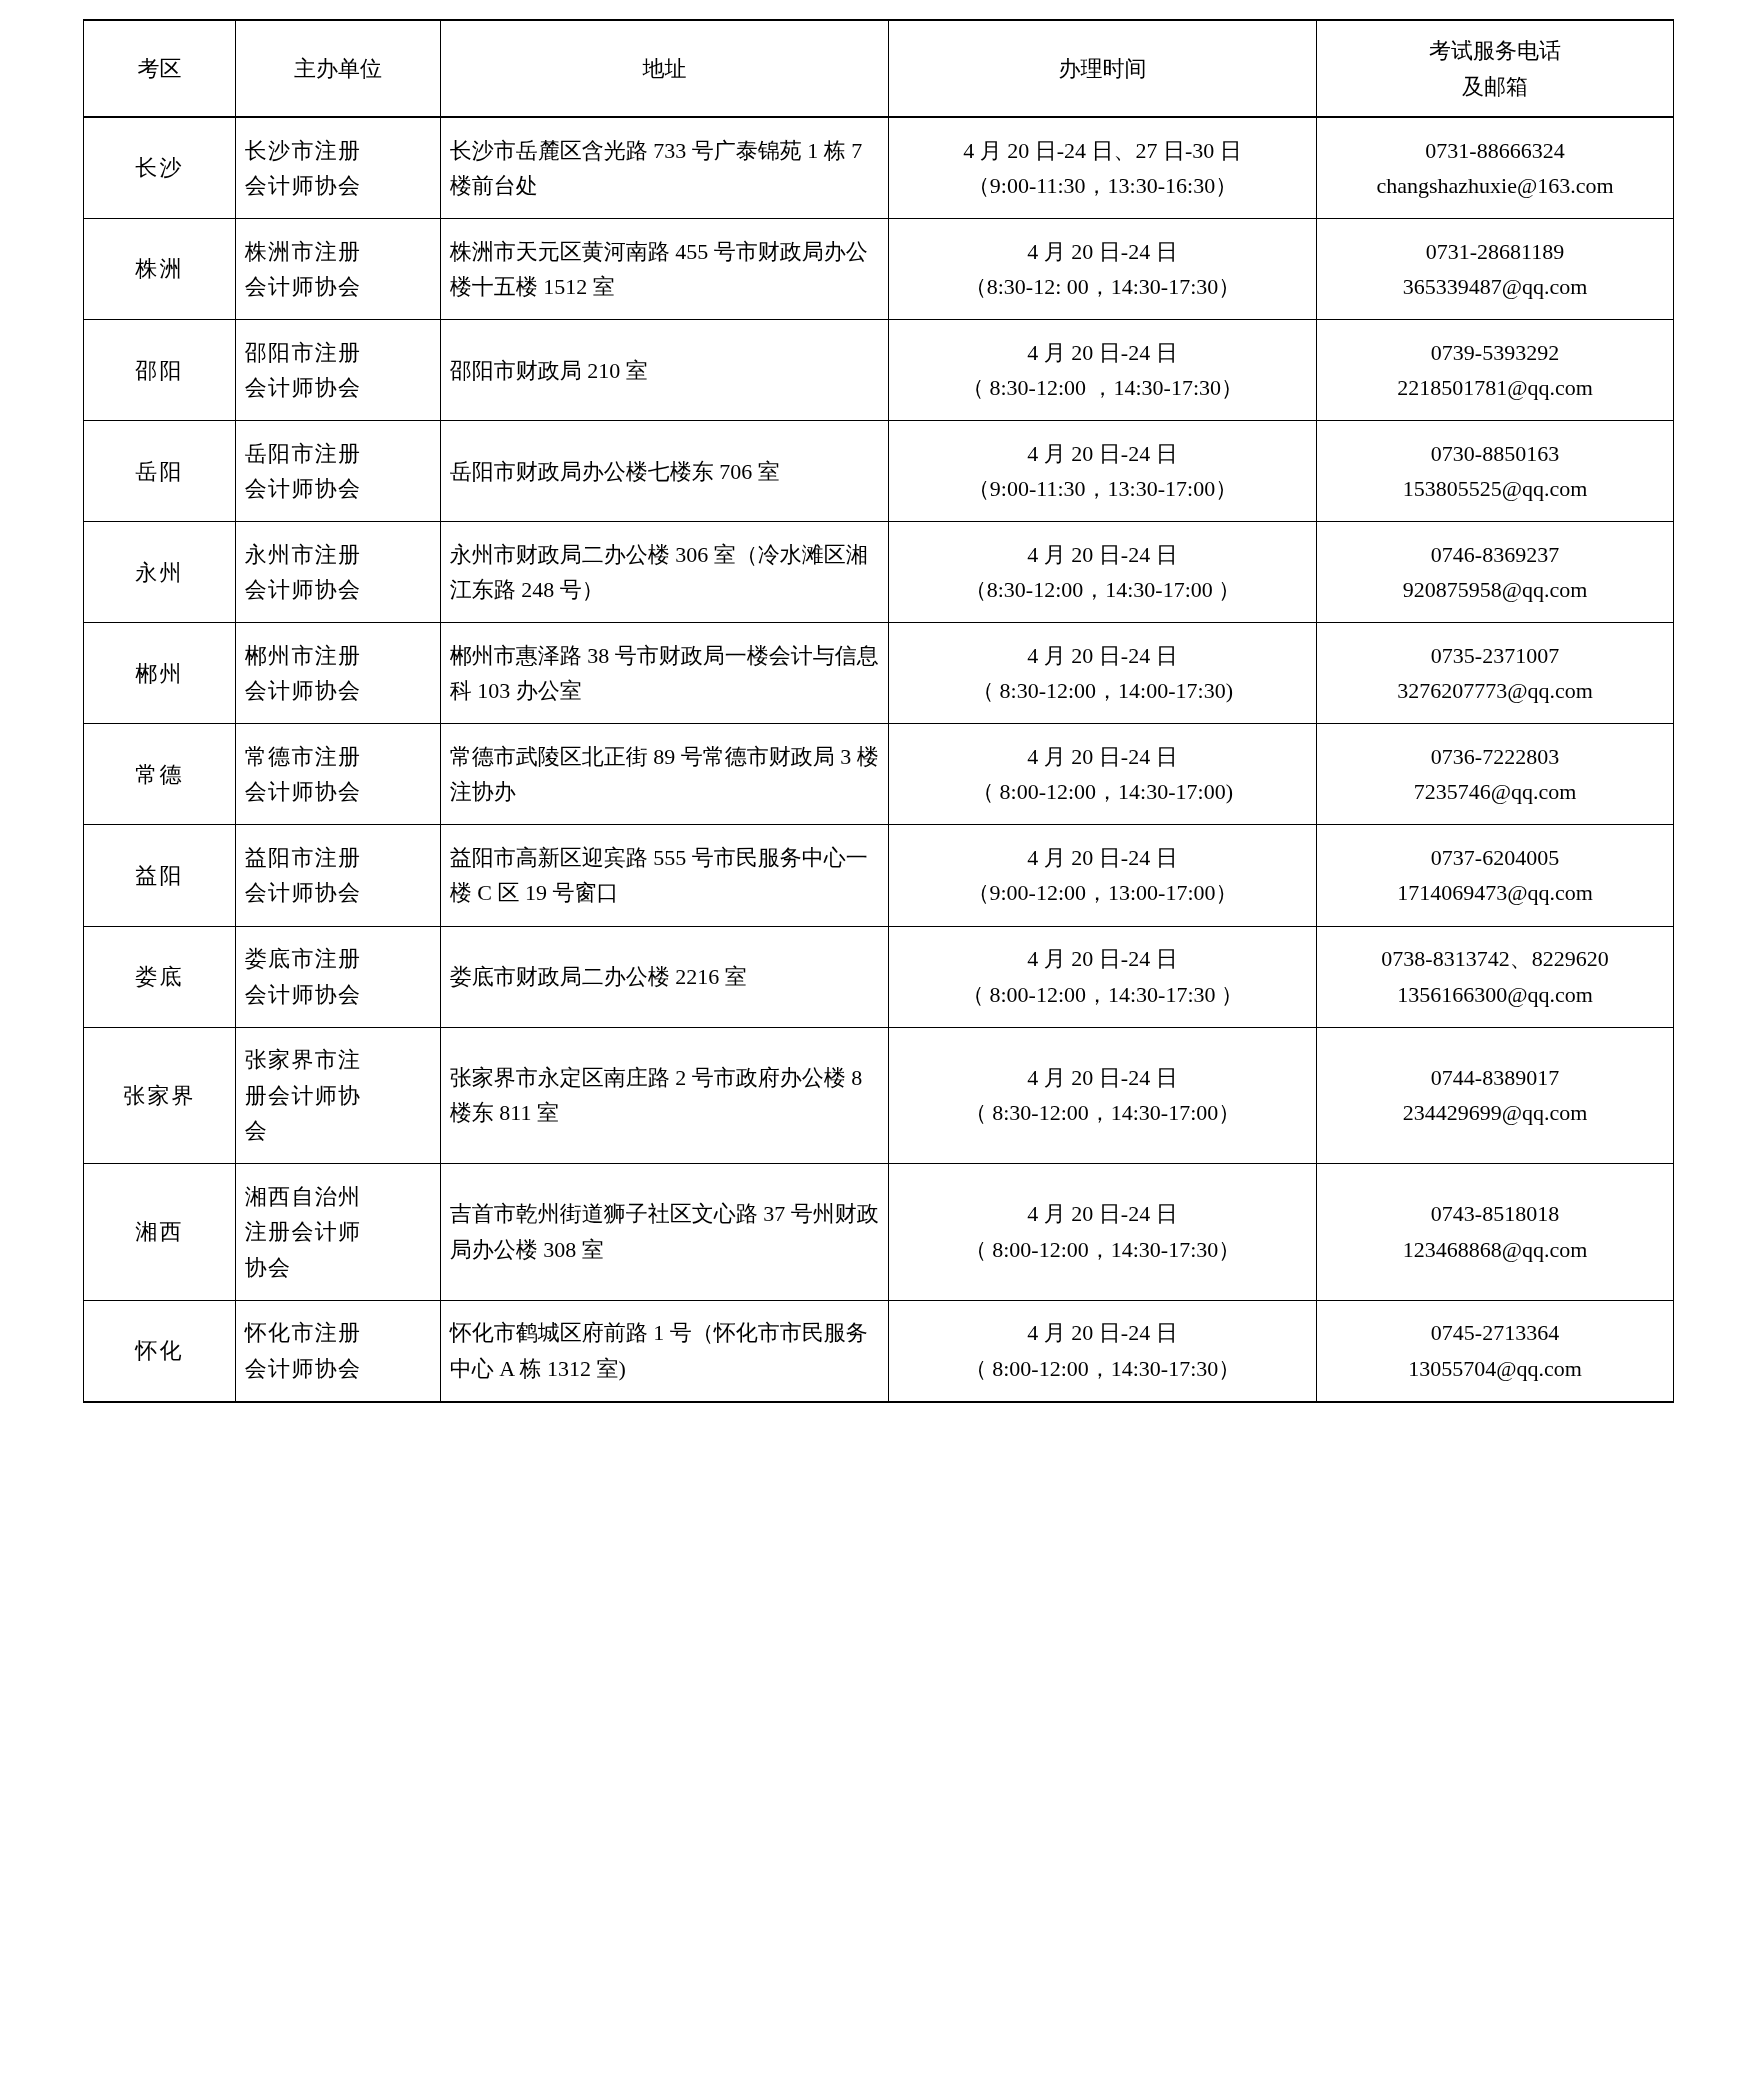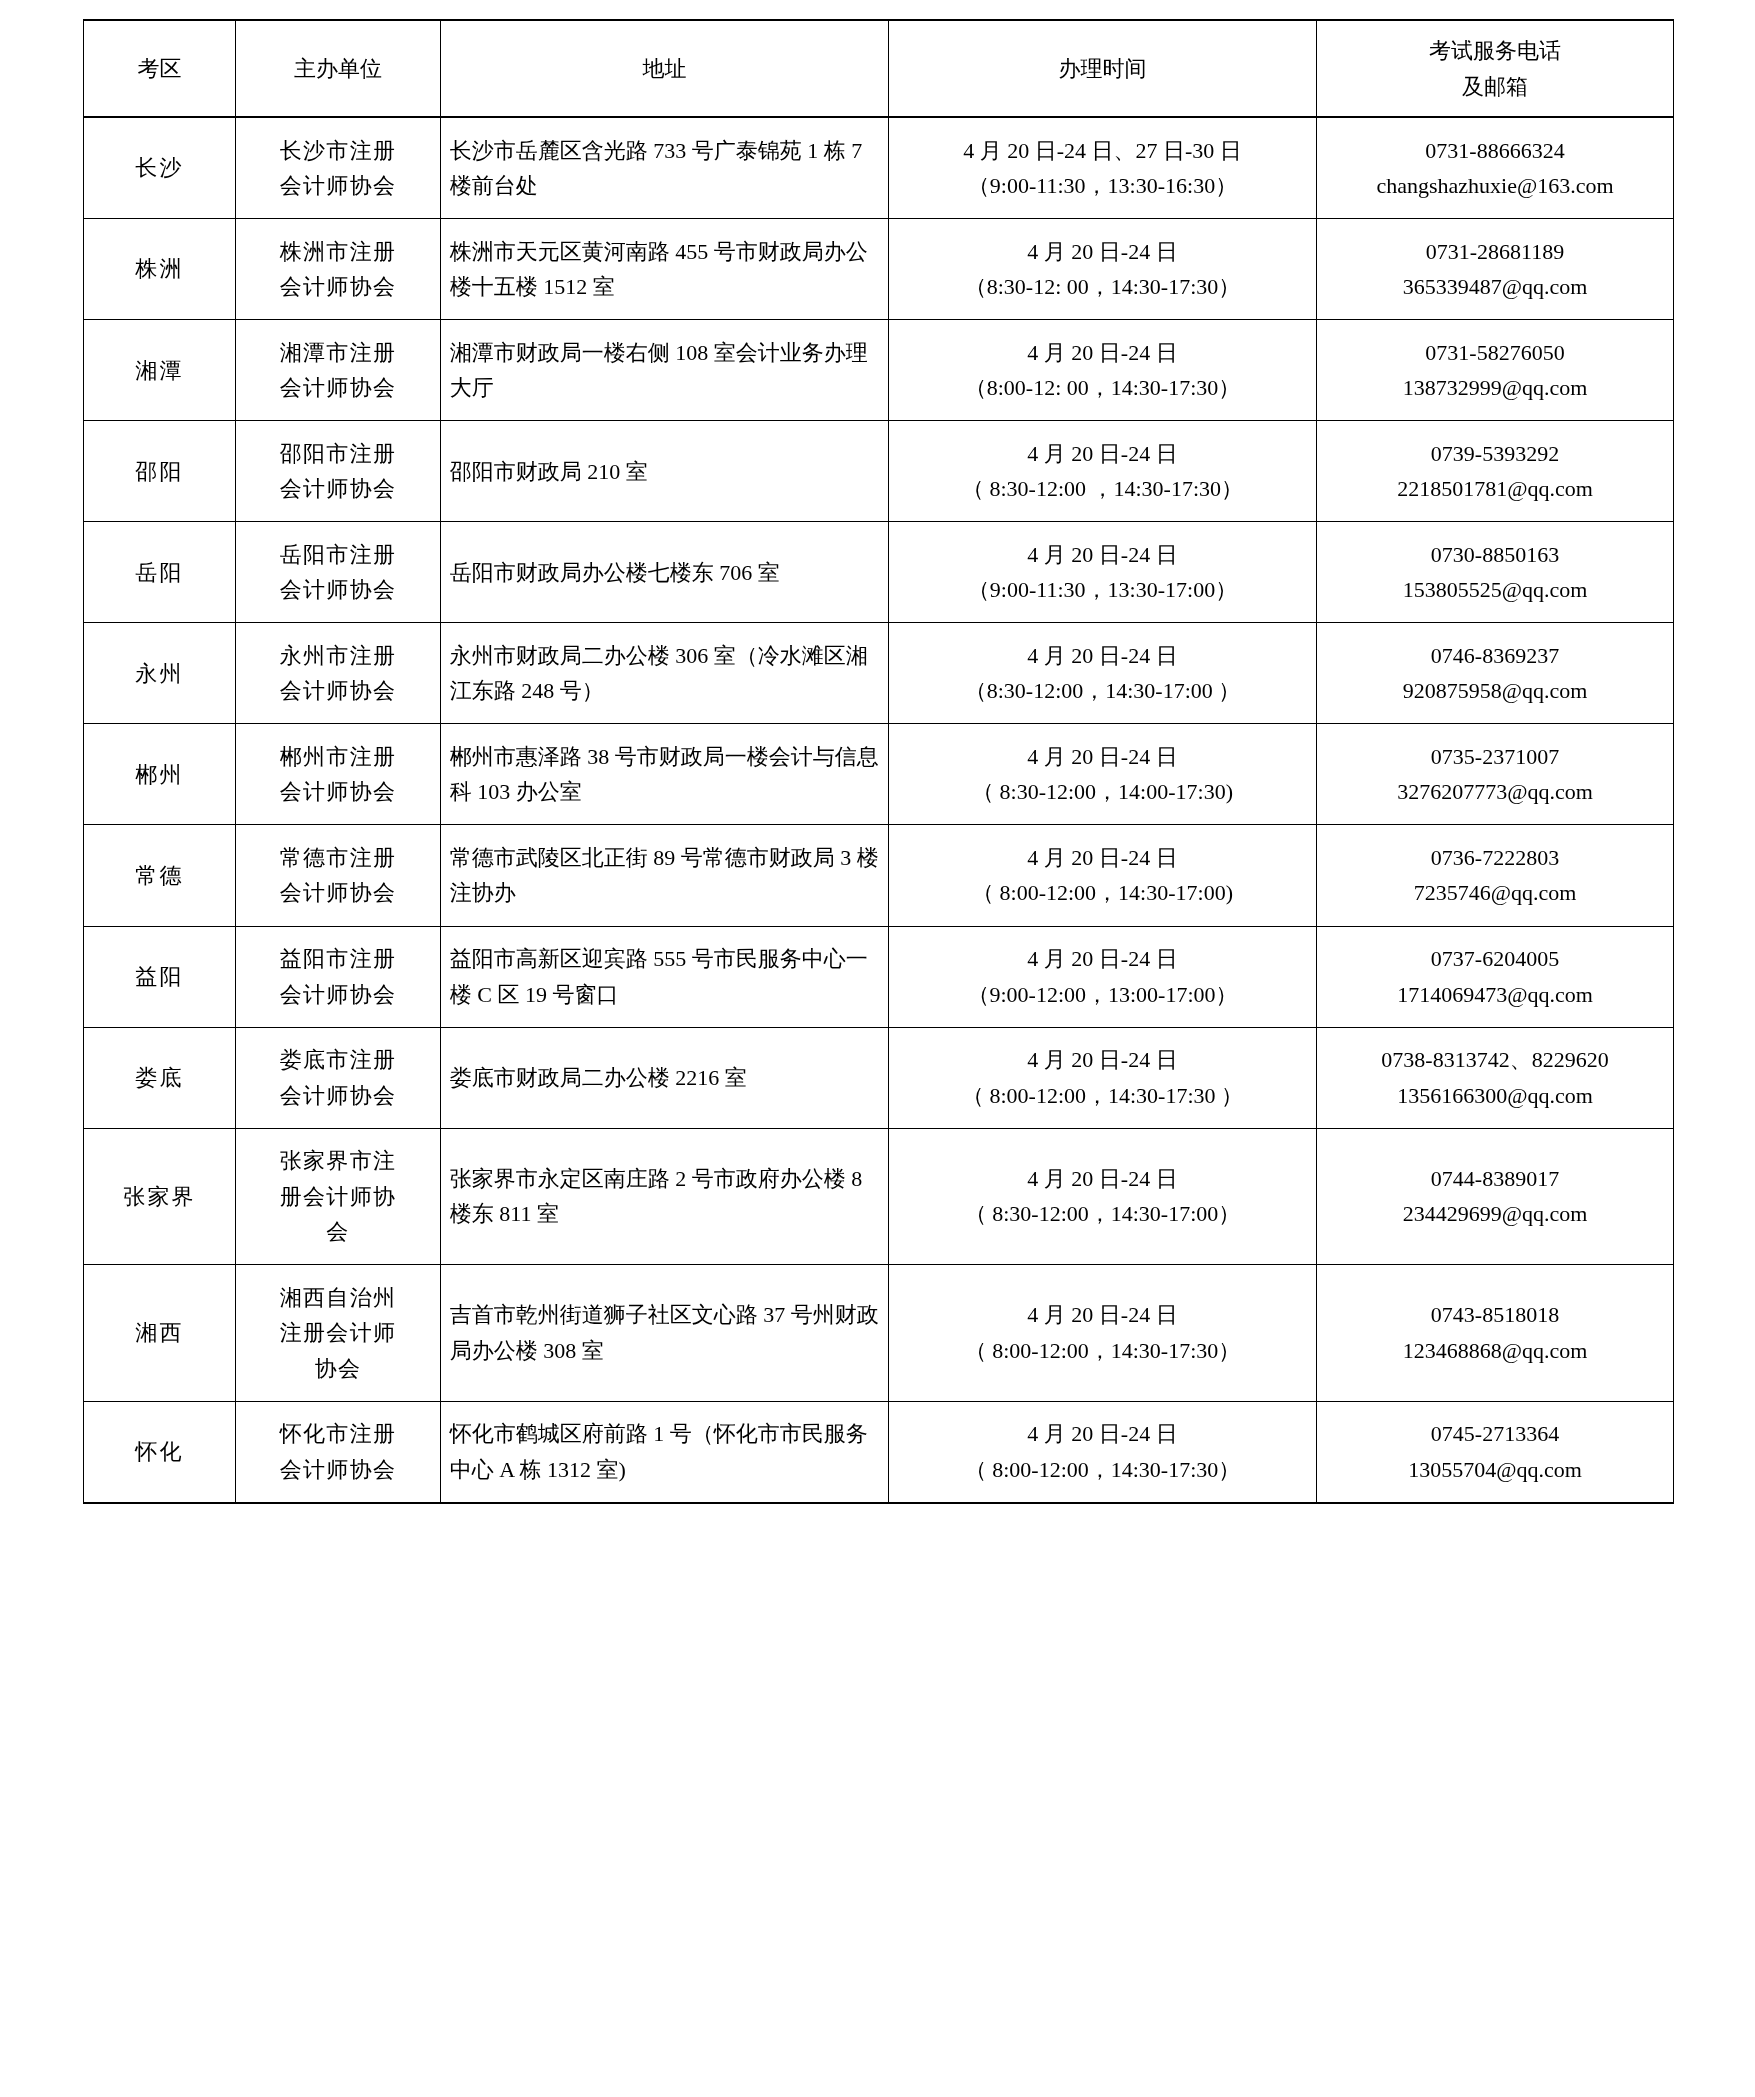--- a/index.html
+++ b/index.html
@@ -49,21 +49,21 @@
   table.exam-table thead th {
     border-top: none;
     border-bottom: 2.8px solid #000;
     text-align: center;
     font-weight: 400;
     padding: 12px 8.8px;
   }
   table.exam-table tr:first-child th:first-child,
   table.exam-table tbody tr td:first-child { border-left: 1.7px solid #000; }
 
-  .org-cell { text-align: center; letter-spacing: 0.06em; }
+  .org-cell { text-align: left; letter-spacing: 0.06em; }
   .area-cell { text-align: center; letter-spacing: 0.1em; }
   .addr-cell { text-align: left; }
   .time-cell { text-align: center; }
   .contact-cell { text-align: center; }
 
   .line { display: block; white-space: nowrap; }
 
   .hdr-line { display: block; }
 </style>
 </head>
@@ -117,36 +117,20 @@
           <td class="time-cell">
             <span class="line">4 月 20 日-24 日</span>
             <span class="line">（8:30-12: 00，14:30-17:30）</span>
           </td>
           <td class="contact-cell">
             <span class="line">0731-28681189</span>
             <span class="line">365339487@qq.com</span>
           </td>
         </tr>
         <tr>
-          <td class="area-cell">湘潭</td>
-          <td class="org-cell">
-            <span class="line">湘潭市注册</span>
-            <span class="line">会计师协会</span>
-          </td>
-          <td class="addr-cell">湘潭市财政局一楼右侧 108 室会计业务办理大厅</td>
-          <td class="time-cell">
-            <span class="line">4 月 20 日-24 日</span>
-            <span class="line">（8:00-12: 00，14:30-17:30）</span>
-          </td>
-          <td class="contact-cell">
-            <span class="line">0731-58276050</span>
-            <span class="line">138732999@qq.com</span>
-          </td>
-        </tr>
-        <tr>
           <td class="area-cell">邵阳</td>
           <td class="org-cell">
             <span class="line">邵阳市注册</span>
             <span class="line">会计师协会</span>
           </td>
           <td class="addr-cell">邵阳市财政局 210 室</td>
           <td class="time-cell">
             <span class="line">4 月 20 日-24 日</span>
             <span class="line">（ 8:30-12:00 ，14:30-17:30）</span>
           </td>

